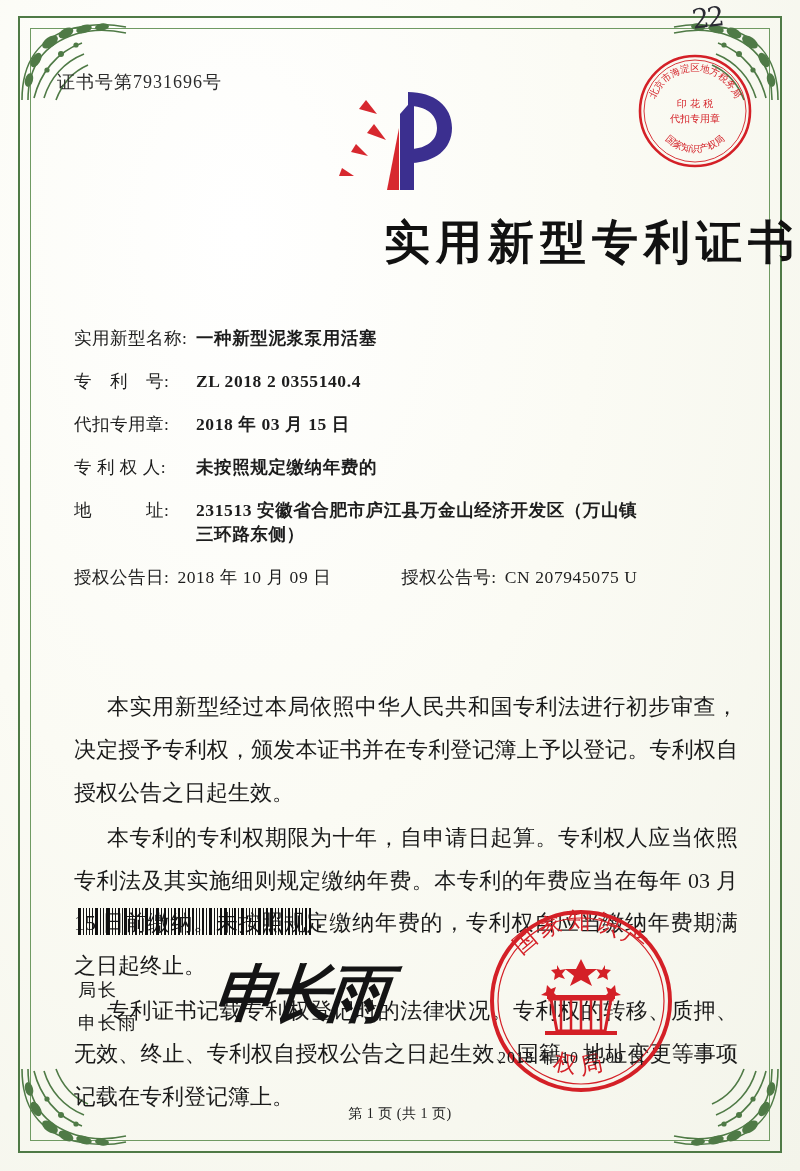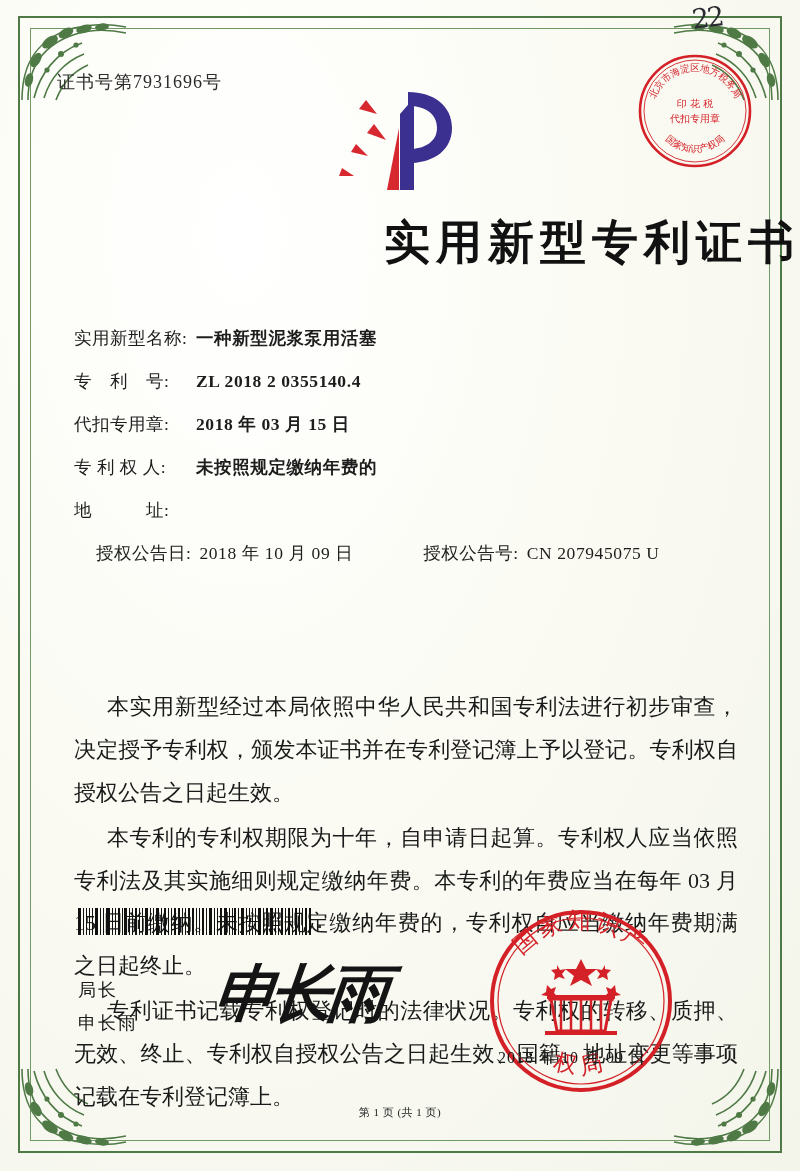--- a/index.html
+++ b/index.html
@@ -137,21 +137,20 @@
     margin-top: 6px;
   }
   .row-inline {
     display: flex;
     align-items: flex-start;
     margin-bottom: 18px;
   }
   .row-inline .half {
     display: flex;
     flex: 0 0 auto;
-    margin-left: 22px;
   }
   .row-inline .half.second { margin-left: 70px; }
   .row-inline .lbl { white-space: pre; letter-spacing: 0.5px; }
   .row-inline .val { margin-left: 8px; letter-spacing: 0.6px; }
 
   
   .body-text {
     position: absolute;
     left: 74px;
     right: 62px;
@@ -235,21 +234,21 @@
     color: #1a1a1a;
     letter-spacing: 1px;
   }
 
   
   .footer {
     position: absolute;
     left: 0; right: 0;
     top: 1105px;
     text-align: center;
-    font-size: 11px;
+    font-size: 14px;
     color: #222;
     letter-spacing: 0.5px;
   }
 </style>
 </head>
 <body>
 
 <div class="page">
   <div class="paper-tint"></div>
 
@@ -392,20 +391,24 @@
     <div class="field-row">
       <div class="field-label">代扣专用章:</div>
       <div class="field-value">2018 年 03 月 15 日</div>
     </div>
     <div class="field-row">
       <div class="field-label">专 利 权 人:</div>
       <div class="field-value">未按照规定缴纳年费的</div>
     </div>
     <div class="field-row">
       <div class="field-label">地　　　址:</div>
+      <div class="field-value">
+        <span>231513 安徽省合肥市庐江县万金山经济开发区（万山镇</span>
+        <span class="cont">三环路东侧）</span>
+      </div>
     </div>
 
     <div class="row-inline">
       <div class="half">
         <span class="lbl">授权公告日:</span>
         <span class="val">2018 年 10 月 09 日</span>
       </div>
       <div class="half second">
         <span class="lbl">授权公告号:</span>
         <span class="val">CN 207945075 U</span>

